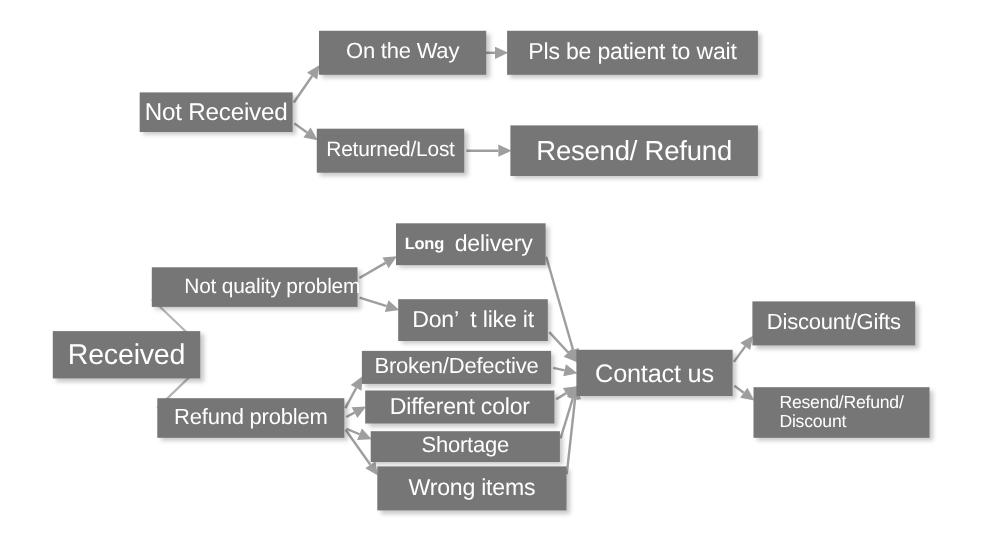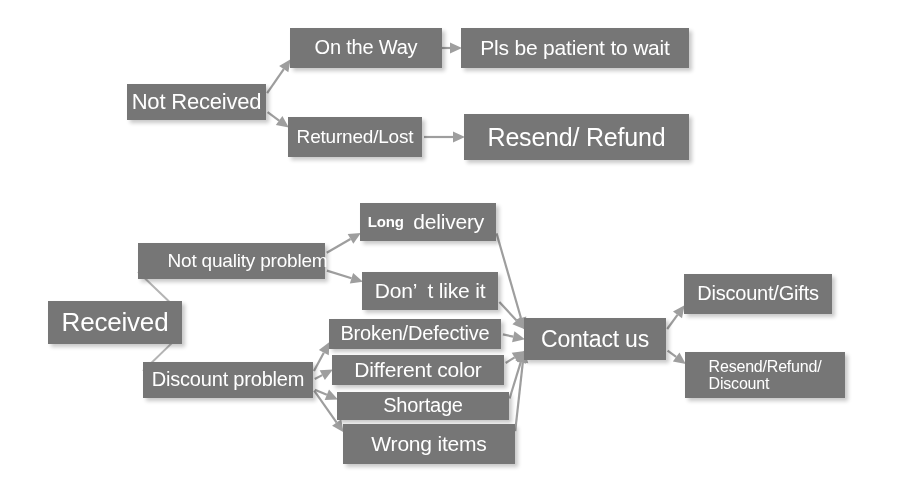--- a/index.html
+++ b/index.html
@@ -101,21 +101,21 @@
       <polygon points="685.8050558373533,364.0931990380499 672.8224711760338,361.48312327063053 679.466300402192,352.4664978922728" class="head"></polygon>
     </svg>
   <div id="nodes">
       <div class="node left" style="left: 127px; top: 84px; width: 139px; height: 36px; font-size: 22px;"><span class="pad">Not Received</span></div>
       <div class="node center" style="left: 290px; top: 28px; width: 152px; height: 40px; font-size: 20px;"><span class="pad">On the Way</span></div>
       <div class="node center" style="left: 461px; top: 28px; width: 228px; height: 40px; font-size: 21px;"><span class="pad">Pls be patient to wait</span></div>
       <div class="node center" style="left: 288px; top: 117px; width: 134px; height: 40px; font-size: 19px;"><span class="pad">Returned/Lost</span></div>
       <div class="node center" style="left: 464px; top: 114px; width: 225px; height: 46px; font-size: 25px;"><span class="pad">Resend/ Refund</span></div>
       <div class="node center" style="left: 48px; top: 301px; width: 134px; height: 43px; font-size: 26px;"><span class="pad">Received</span></div>
       <div class="node center" style="left: 138px; top: 243px; width: 187px; height: 36px; font-size: 19px; padding-left: 32px;"><span class="pad">Not quality problem</span></div>
-      <div class="node center" style="left: 143px; top: 362px; width: 170px; height: 36px; font-size: 20px;"><span class="pad">Discount problem</span></div>
+      <div class="node center" style="left: 143px; top: 362px; width: 170px; height: 36px; font-size: 20px;"><span class="pad">Refund problem</span></div>
       <div class="node center" style="left: 360px; top: 203px; width: 136px; height: 38px; font-size: 21px;"><span class="small-word">Long</span><span> </span><span class="pad">delivery</span></div>
       <div class="node center" style="left: 362px; top: 272px; width: 136px; height: 38px; font-size: 21px; text-align: center;"><span class="pad">Don’  t like it</span></div>
       <div class="node center" style="left: 329px; top: 319px; width: 172px; height: 30px; font-size: 20px;"><span class="pad">Broken/Defective</span></div>
       <div class="node center" style="left: 332px; top: 355px; width: 172px; height: 30px; font-size: 21px;"><span class="pad">Different color</span></div>
       <div class="node center" style="left: 337px; top: 392px; width: 172px; height: 28px; font-size: 20px;"><span class="pad">Shortage</span></div>
       <div class="node center" style="left: 343px; top: 424px; width: 172px; height: 40px; font-size: 21px;"><span class="pad">Wrong items</span></div>
       <div class="node center" style="left: 524px; top: 318px; width: 142px; height: 42px; font-size: 23px;"><span class="pad">Contact us</span></div>
       <div class="node center" style="left: 684px; top: 274px; width: 148px; height: 40px; font-size: 20px;"><span class="pad">Discount/Gifts</span></div>
       <div class="node left" style="left: 685px; top: 352px; width: 160px; height: 46px; font-size: 16px;"><span class="pad">Resend/Refund/
 Discount</span></div>

